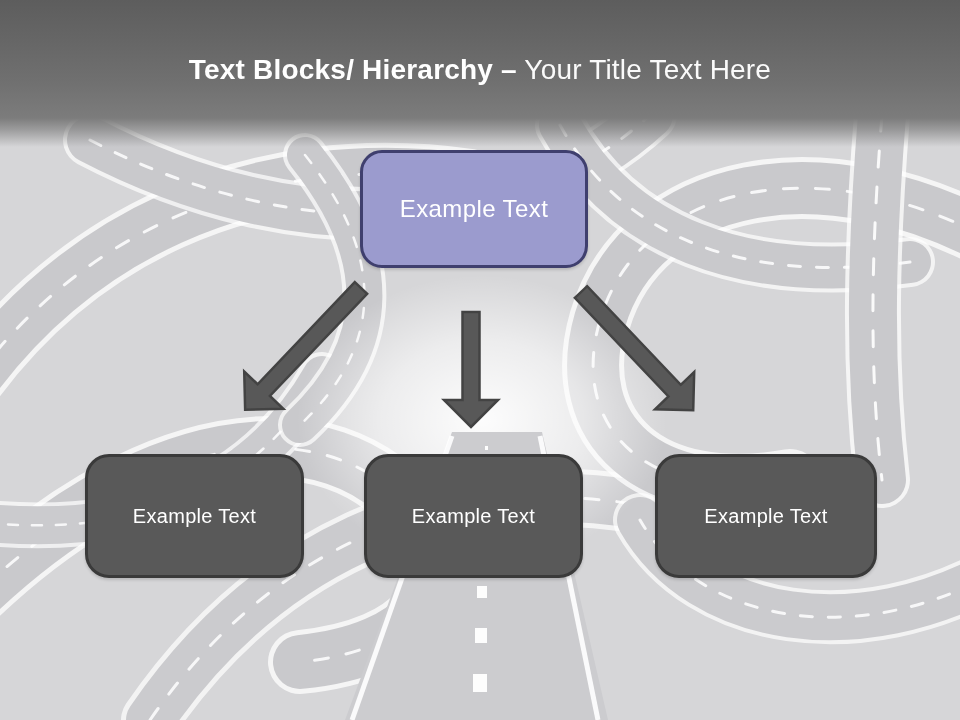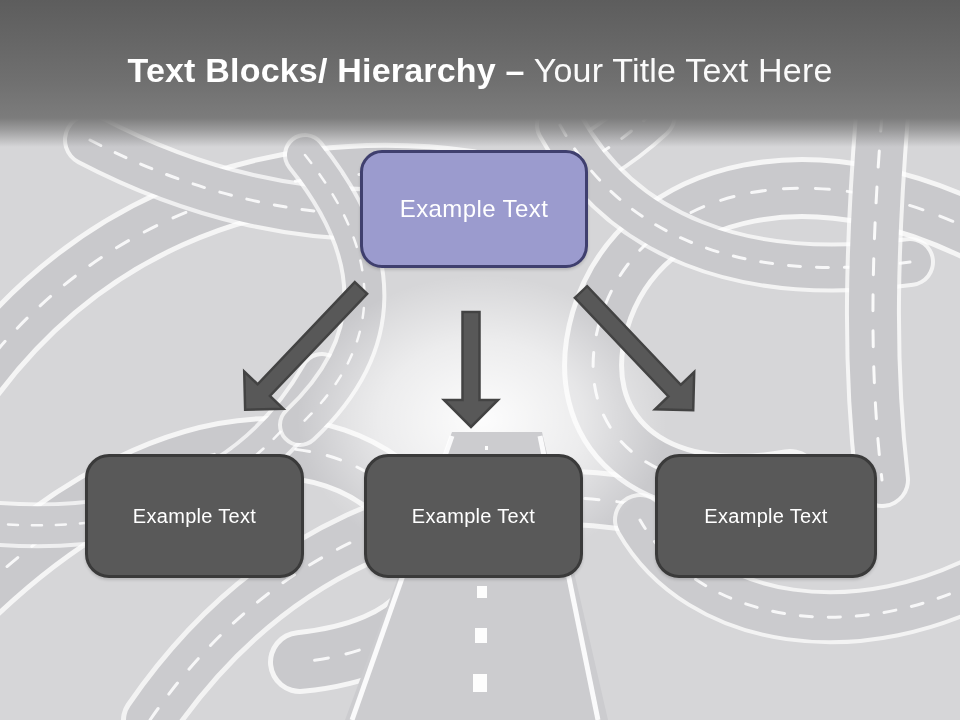--- a/index.html
+++ b/index.html
@@ -10,21 +10,21 @@
   }
   #bg-svg{position:absolute;left:0;top:0;width:960px;height:720px;z-index:0;}
   .header{
     position:absolute;left:0;top:0;width:960px;height:150px;z-index:2;
     background:linear-gradient(to bottom,
       #5d5d5d 0px,#666666 40px,#707070 82px,#7c7c7c 118px,
       rgba(126,126,126,0.65) 130px, rgba(130,130,130,0) 147px);
   }
   .title{
     position:absolute;left:0;top:52px;width:960px;z-index:3;
-    text-align:center;color:#ffffff;font-size:34px;line-height:36px;
+    text-align:center;color:#ffffff;font-size:28px;line-height:36px;
     letter-spacing:0.2px;white-space:nowrap;
   }
   .title .t-bold{font-weight:700;}
   .title .t-reg{font-weight:400;opacity:0.97;}
   .shape{
     position:absolute;z-index:4;display:flex;align-items:center;justify-content:center;
     color:#ffffff;text-align:left;box-sizing:border-box;
     box-shadow:0 2px 3px rgba(0,0,0,0.15);
   }
   .root-box{

